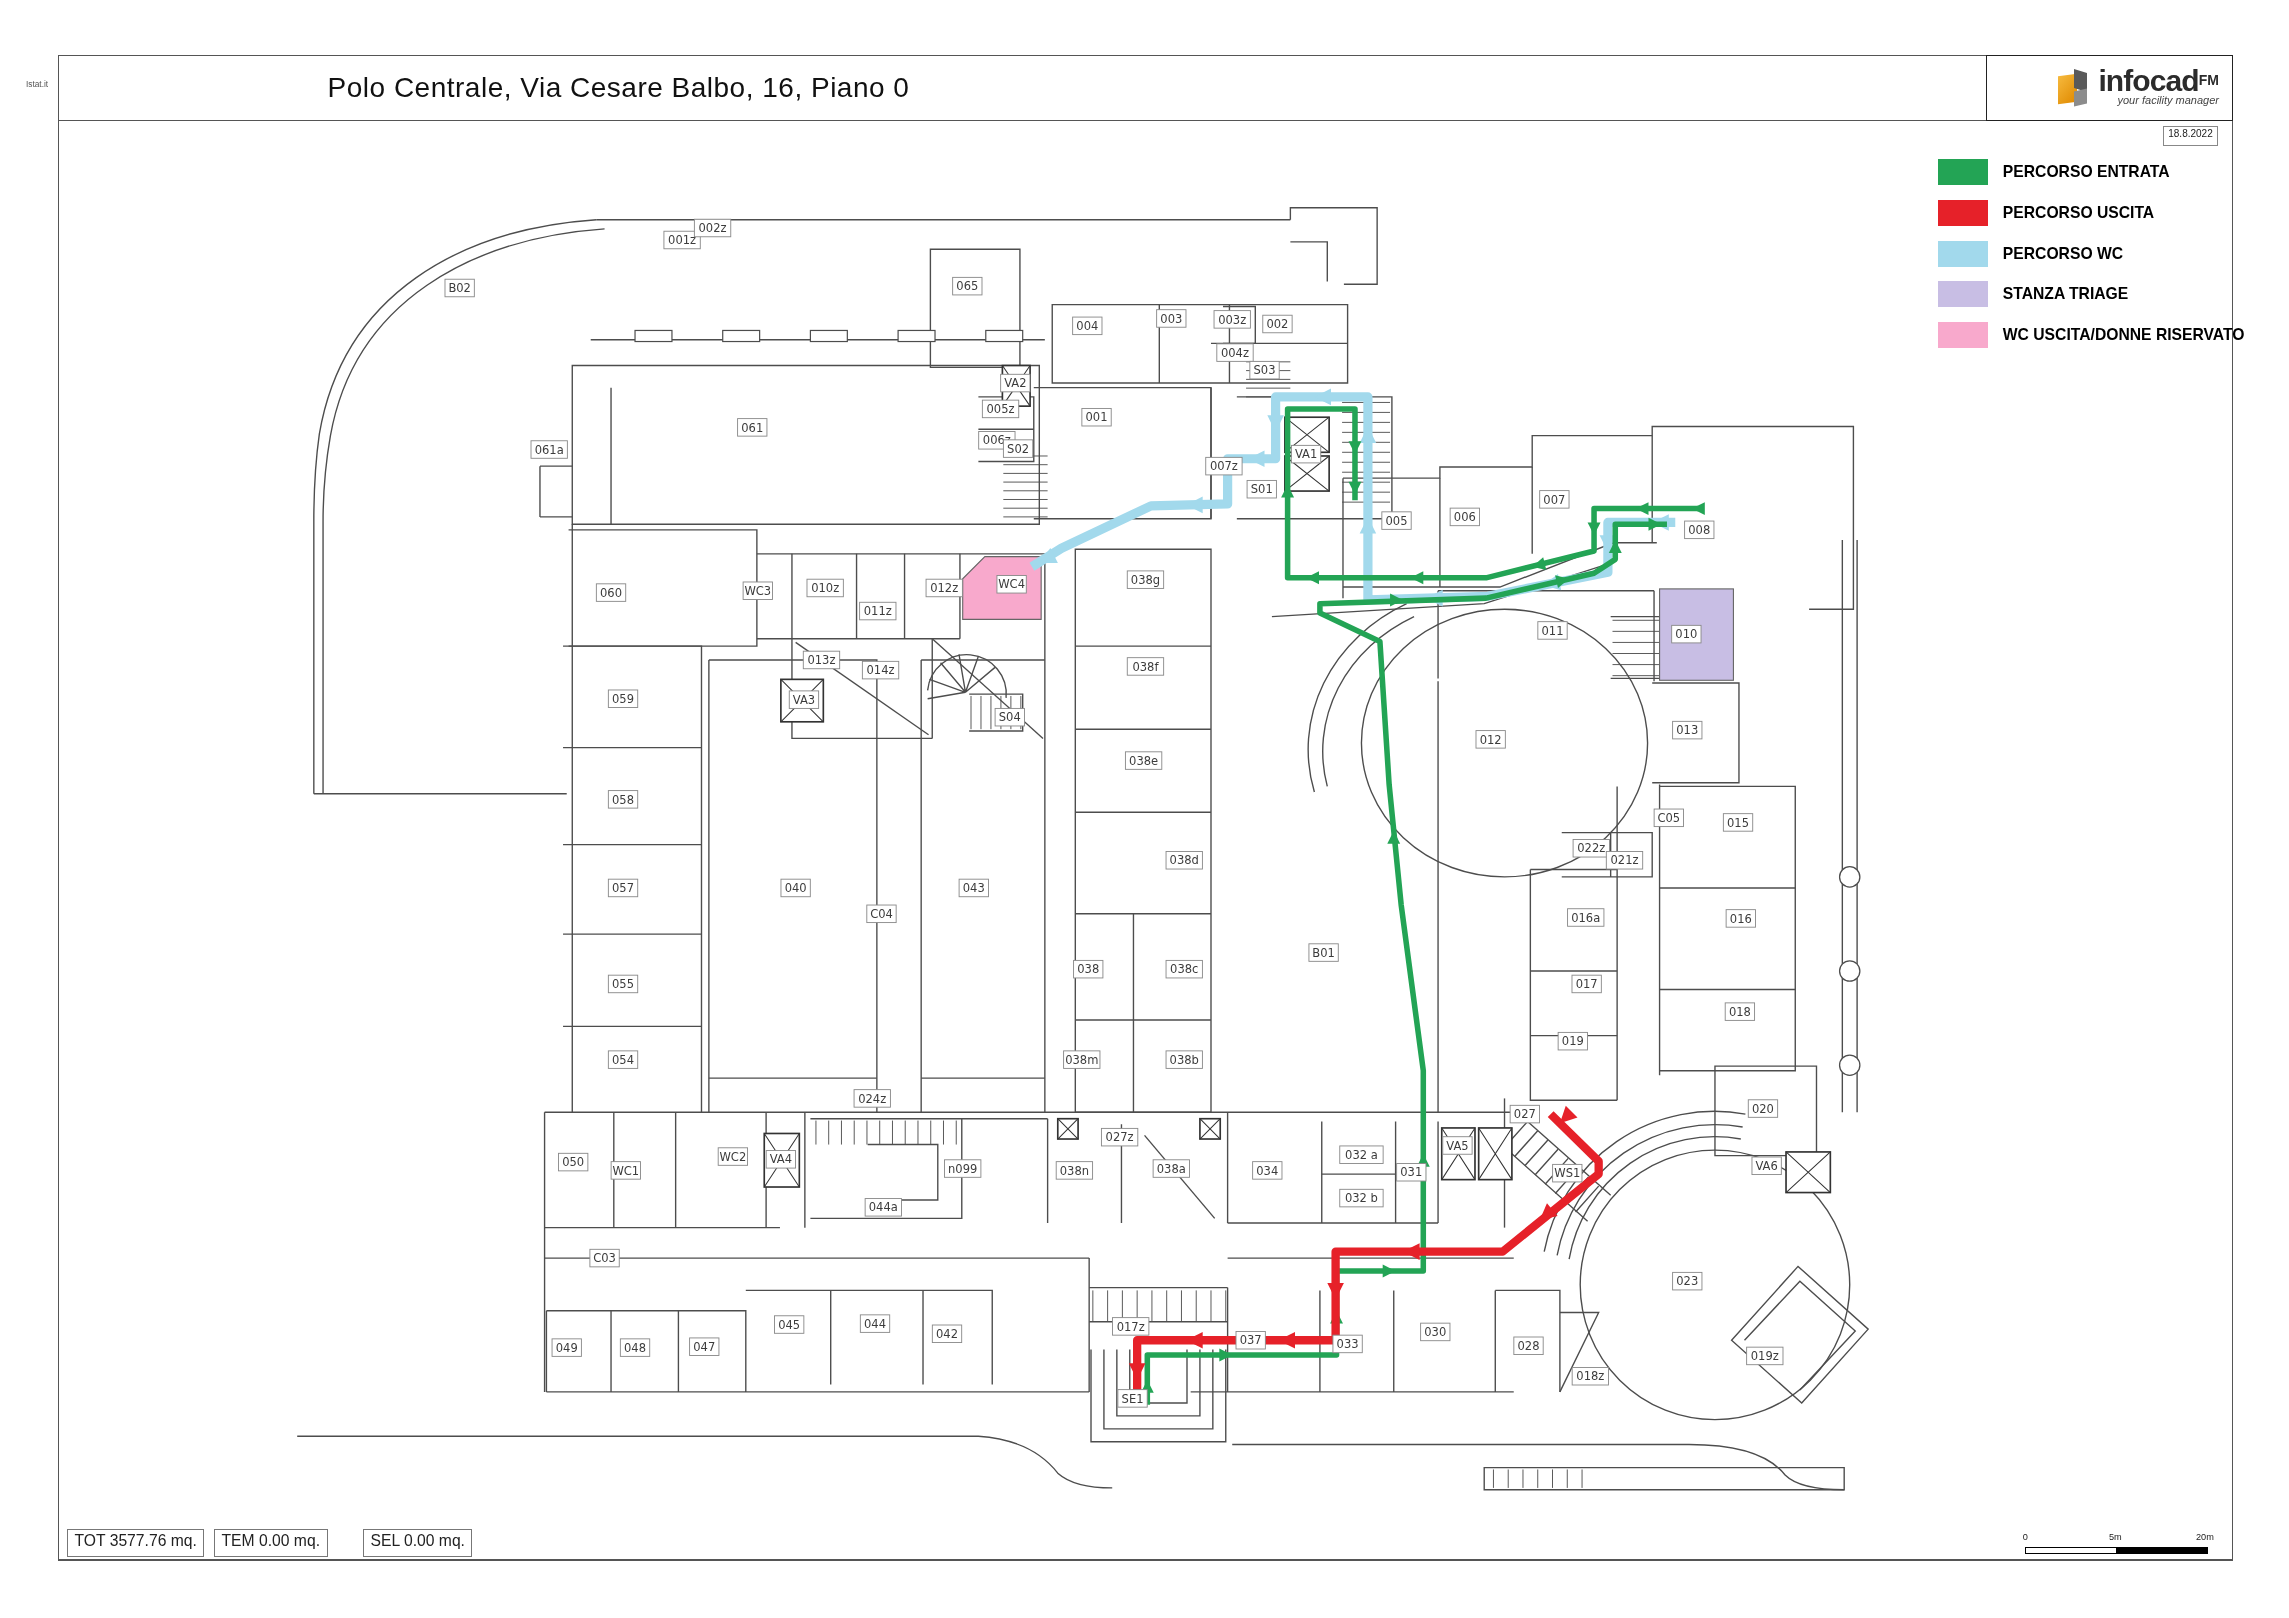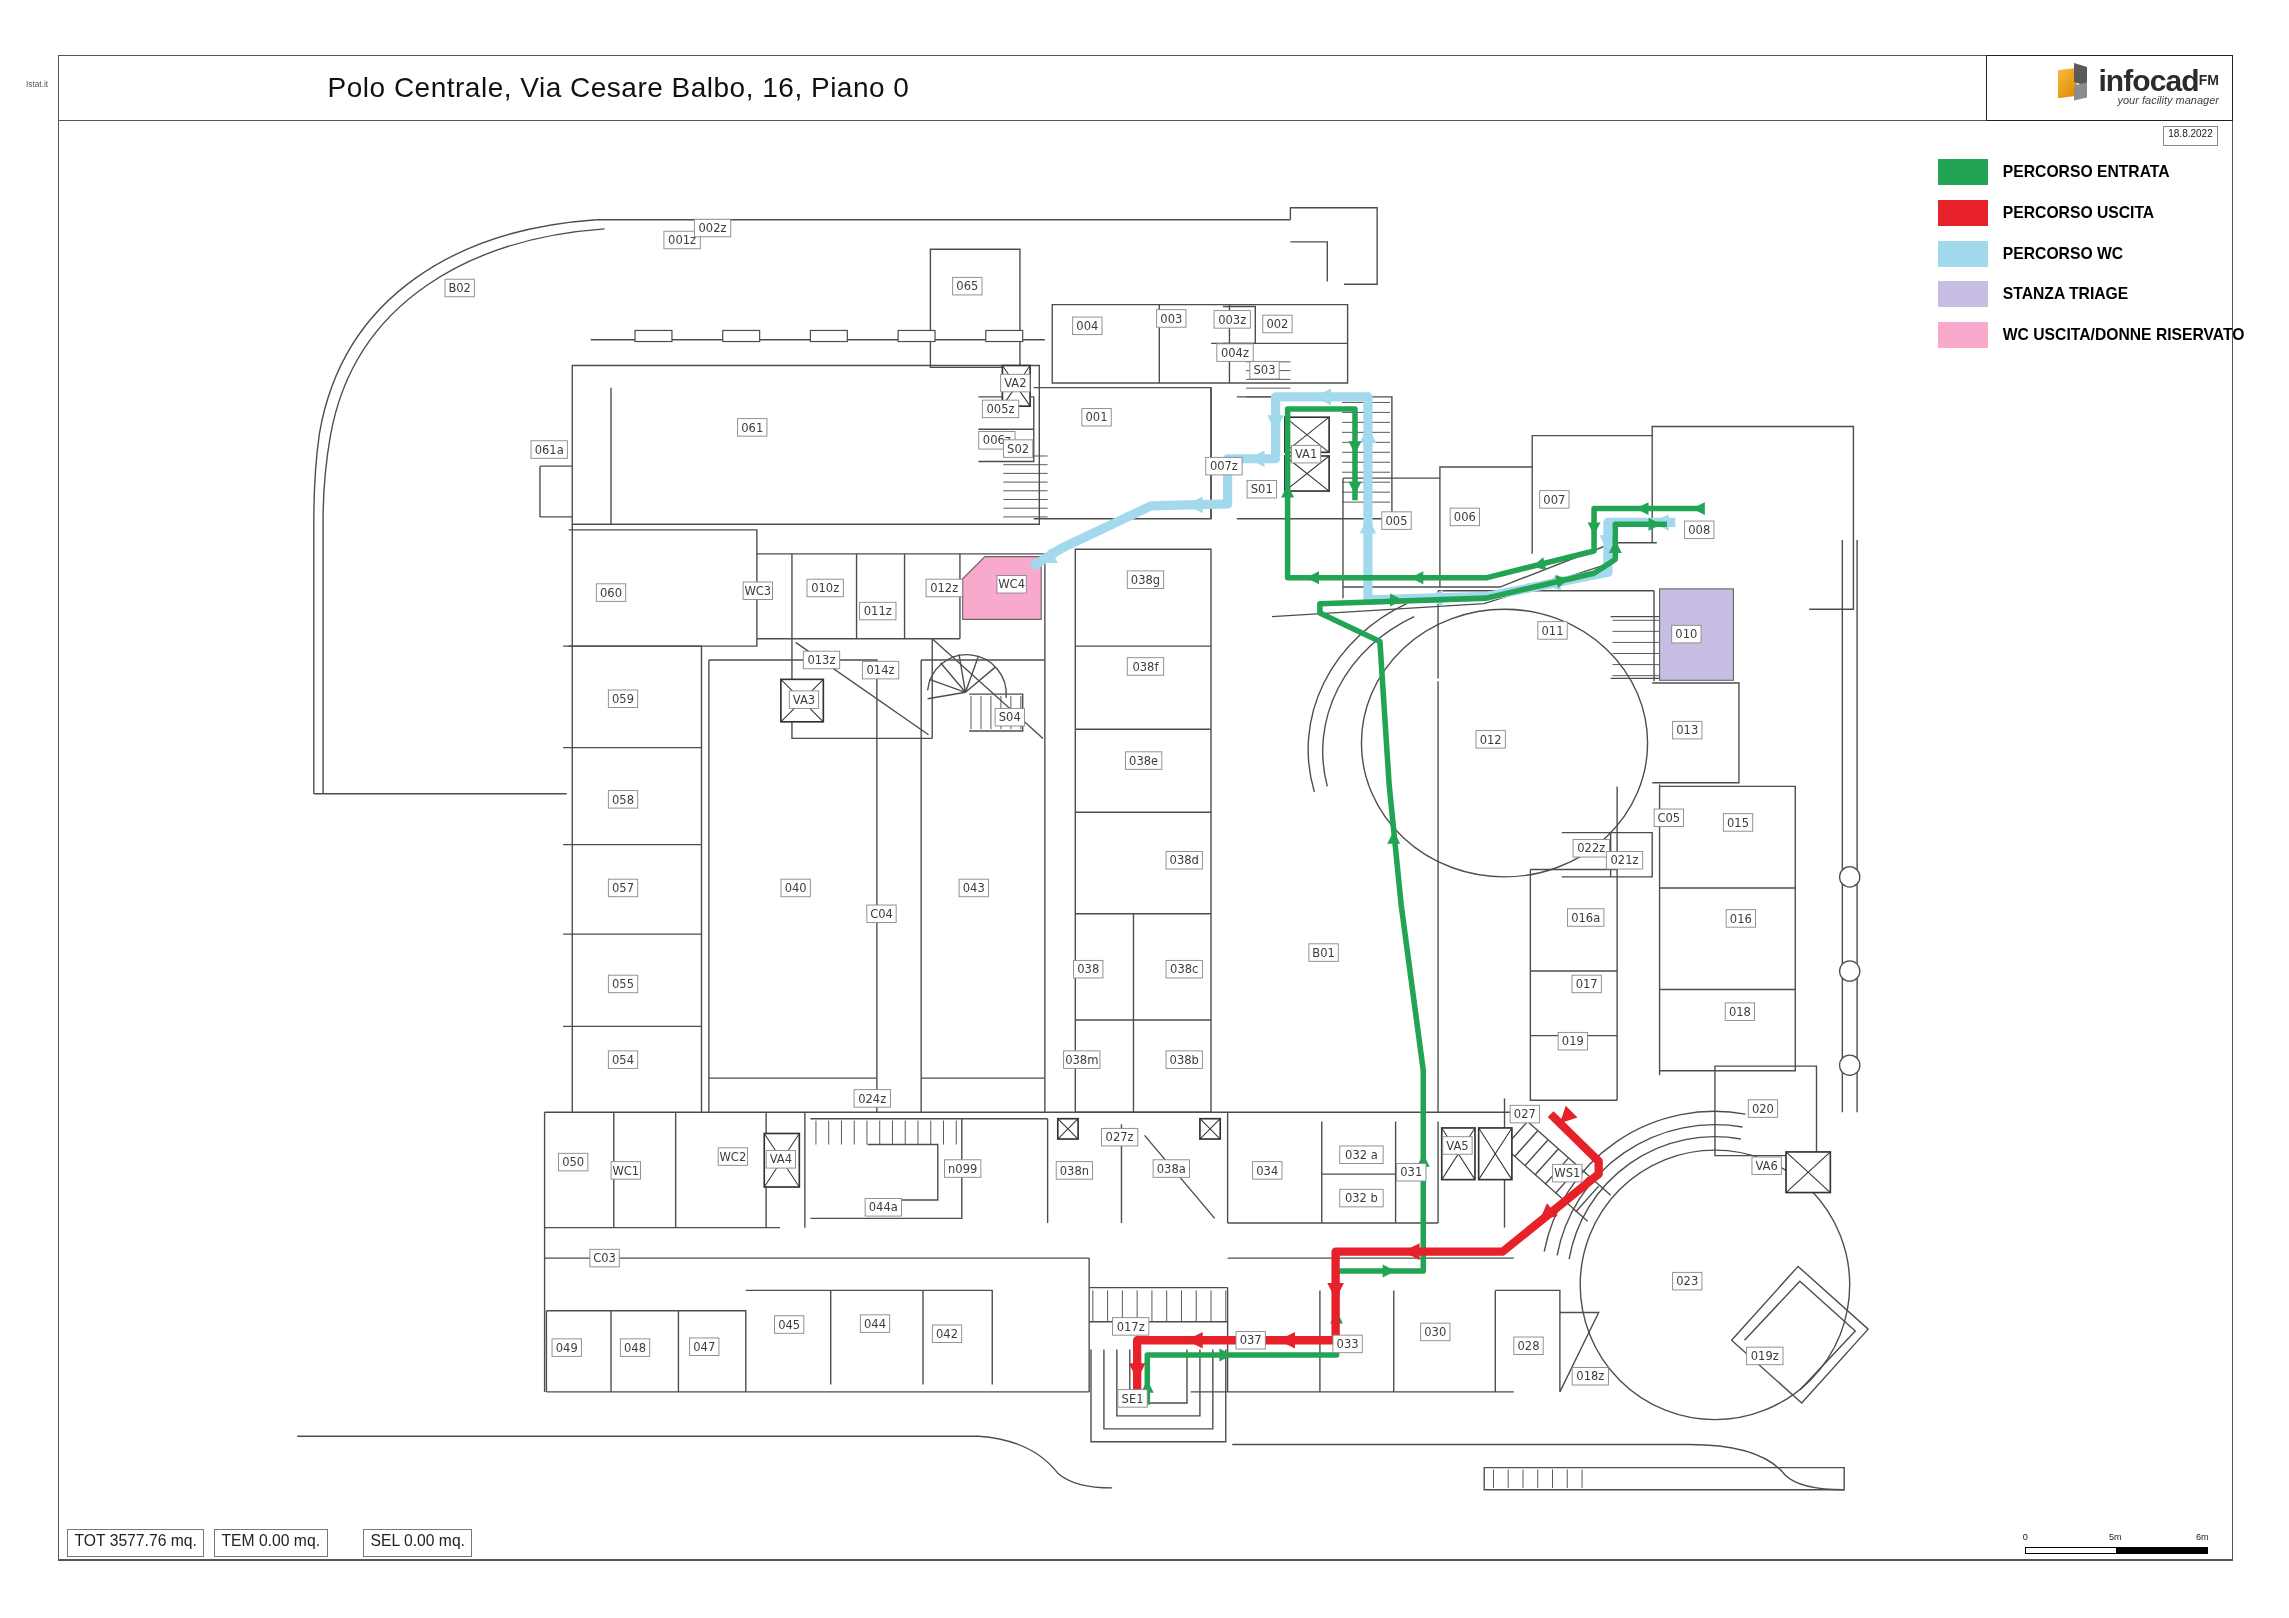--- a/index.html
+++ b/index.html
@@ -4,21 +4,21 @@
 <style>
   html,body{margin:0;padding:0;background:#fff;}
   #page{position:relative;width:2290px;height:1619px;background:#fff;font-family:"Liberation Sans",sans-serif;overflow:hidden;}
   
   #frame{position:absolute;left:58px;top:55px;width:2175px;height:1506px;border:1.5px solid #555;border-bottom:2.3px solid #555;box-sizing:border-box;}
   #titleband{position:absolute;left:58px;top:55px;width:2175px;height:66px;border-bottom:1.3px solid #555;box-sizing:border-box;}
   #title{position:absolute;left:111px;top:72px;width:1015px;text-align:center;font-size:28px;color:#111;letter-spacing:0.5px;}
   #watermark{position:absolute;left:26px;top:79px;font-size:8.3px;color:#555;text-align:right;}
   #logobox{position:absolute;left:1986px;top:55px;width:247px;height:66px;border:1.8px solid #222;box-sizing:border-box;background:#fff;}
   .logo-inner{position:absolute;right:13px;top:9.2px;text-align:right;}
-  .logo-row{display:flex;align-items:flex-start;justify-content:flex-end;}
+  .logo-row{display:flex;align-items:flex-end;justify-content:flex-end;}
   .logo-glyph{width:35px;height:35px;margin-right:5.5px;position:relative;}
   .logo-glyph .o1{position:absolute;left:0;top:3.7px;width:18.5px;height:28px;background:linear-gradient(135deg,#f6b93d,#e08a00);transform:skewY(-8deg);}
   .logo-glyph .o2{position:absolute;left:15.7px;top:0;width:13px;height:18.5px;background:#5a5a5a;transform:skewY(18deg);}
   .logo-glyph .o3{position:absolute;left:15.7px;top:18.5px;width:13px;height:14.8px;background:#8c8c8c;transform:skewY(-14deg);}
   .logo-word{font-size:30px;font-weight:bold;color:#2b2b2b;letter-spacing:-0.9px;line-height:31px;}
   .logo-sup{font-size:14px;font-weight:bold;color:#2b2b2b;vertical-align:super;line-height:9.2px;}
   .logo-tag{font-size:11px;font-style:italic;color:#444;margin-top:-1.8px;}
   #datebox{position:absolute;left:2163px;top:126px;width:55px;height:20px;border:0.9px solid #888;box-sizing:border-box;font-size:10px;color:#222;text-align:center;line-height:14px;background:#fff;}
   
   #legend{position:absolute;left:1938px;top:159px;}
@@ -682,18 +682,18 @@
       </g>
     </svg>
 
   <div class="statusbox" style="left:67px">TOT 3577.76 mq.</div>
   <div class="statusbox" style="left:214px">TEM 0.00 mq.</div>
   <div class="statusbox" style="left:363px">SEL 0.00 mq.</div>
 
   <div id="scalebar">
     <span class="sb-lab" style="left:3.7px">0</span>
     <span class="sb-lab" style="left:90px">5m</span>
-    <span class="sb-lab" style="left:177px">6m</span>
+    <span class="sb-lab" style="left:177px">20m</span>
     <div class="sb-bar"></div>
     <div class="sb-half-b"></div>
   </div>
 </div>
 
 
 </body></html>

